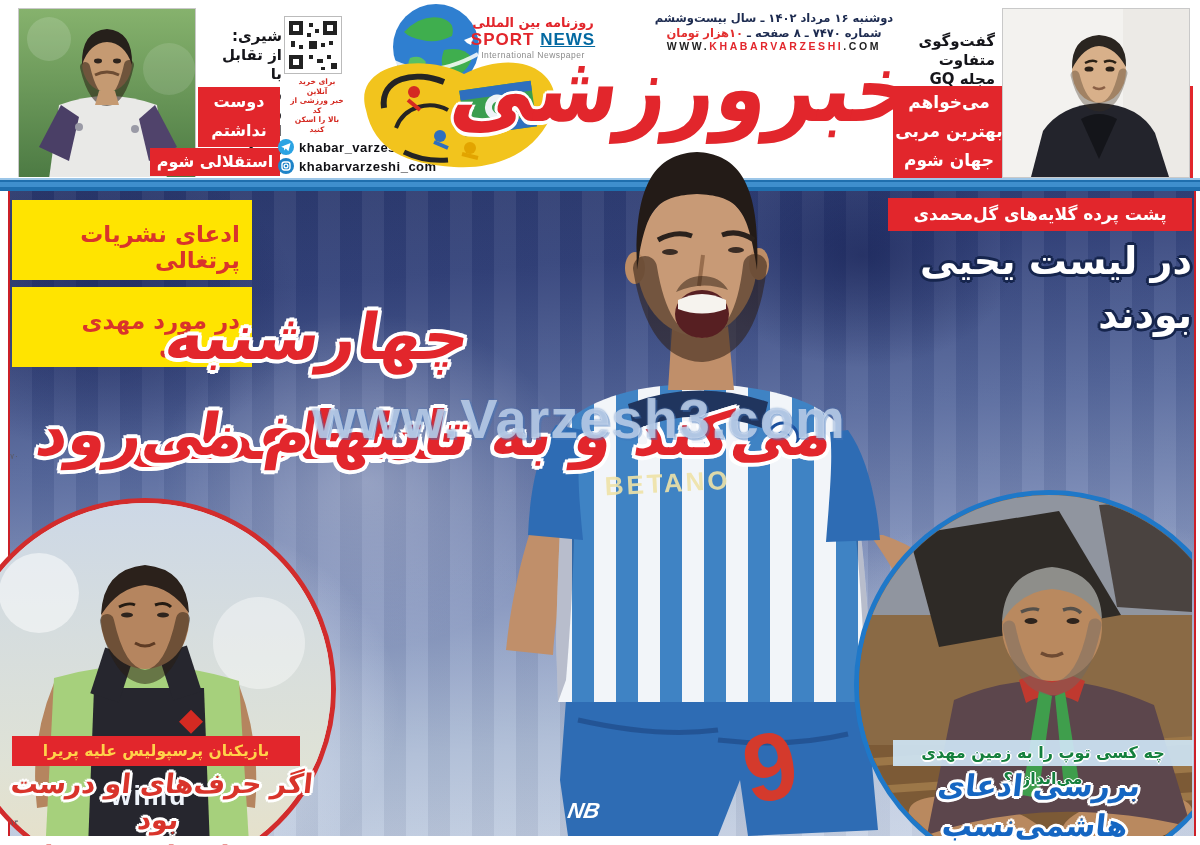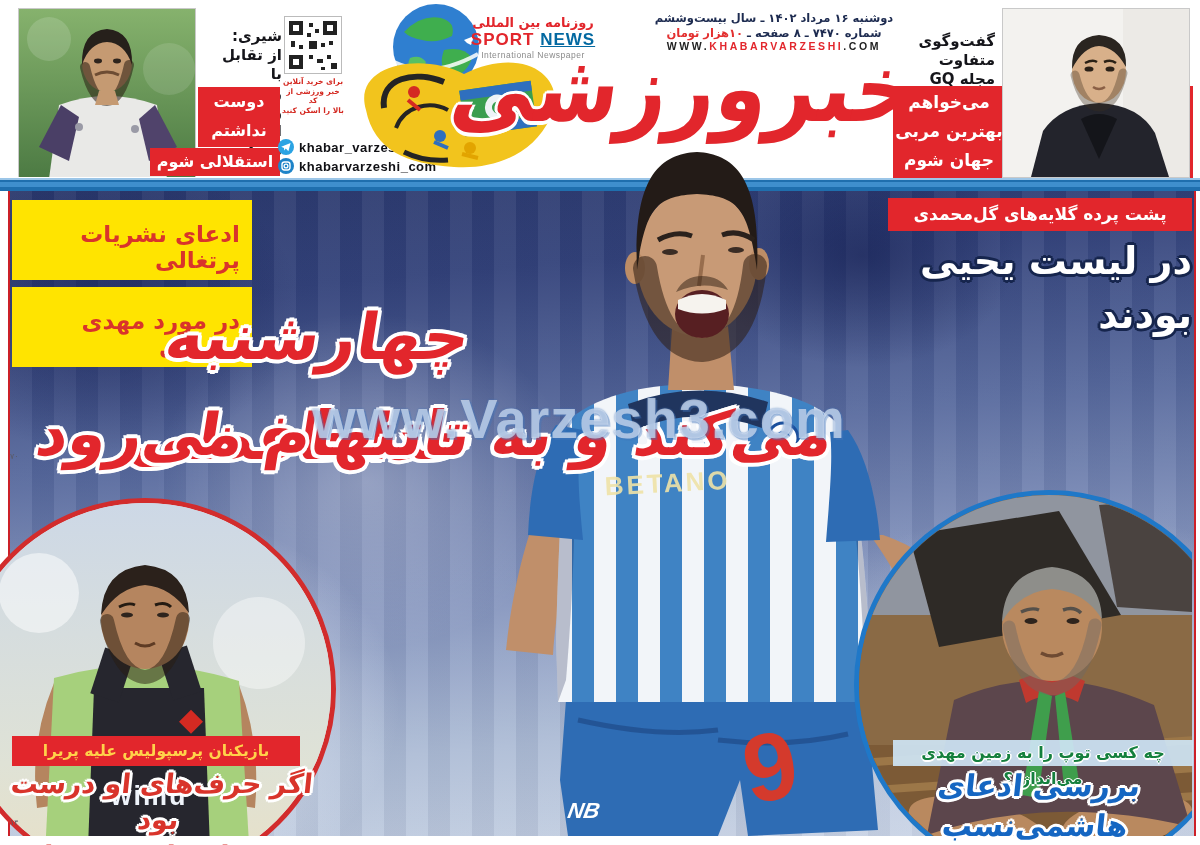--- a/index.html
+++ b/index.html
@@ -122,21 +122,21 @@
         <rect x="44" y="24" width="4" height="4"></rect>
       <rect x="24" y="38" width="4" height="4"></rect>
         <rect x="32" y="42" width="6" height="4"></rect>
         <rect x="42" y="38" width="4" height="4"></rect>
       <rect x="46" y="46" width="6" height="6"></rect>
         <rect x="36" y="50" width="4" height="3"></rect>
         <rect x="6" y="24" width="4" height="6"></rect>
       <rect x="14" y="28" width="4" height="4"></rect>
     </g>
   </svg>
-  <div class="qr-caption rtl" style="margin-top:3px;">
+  <div class="qr-caption rtl" style="margin-top:3px;margin-left:8px;">
     <div>برای خرید آنلاین</div>
     <div>خبر ورزشی از کد</div>
     <div>بالا را اسکن کنید</div>
   </div>
 </div>
 
 <div class="abs" style="left:278px;top:139px;" dir="ltr">
   <div class="social-row">
     <svg width="16" height="16" viewBox="0 0 16 16">
       <circle cx="8" cy="8" r="8" fill="#2aa3e3"></circle>

